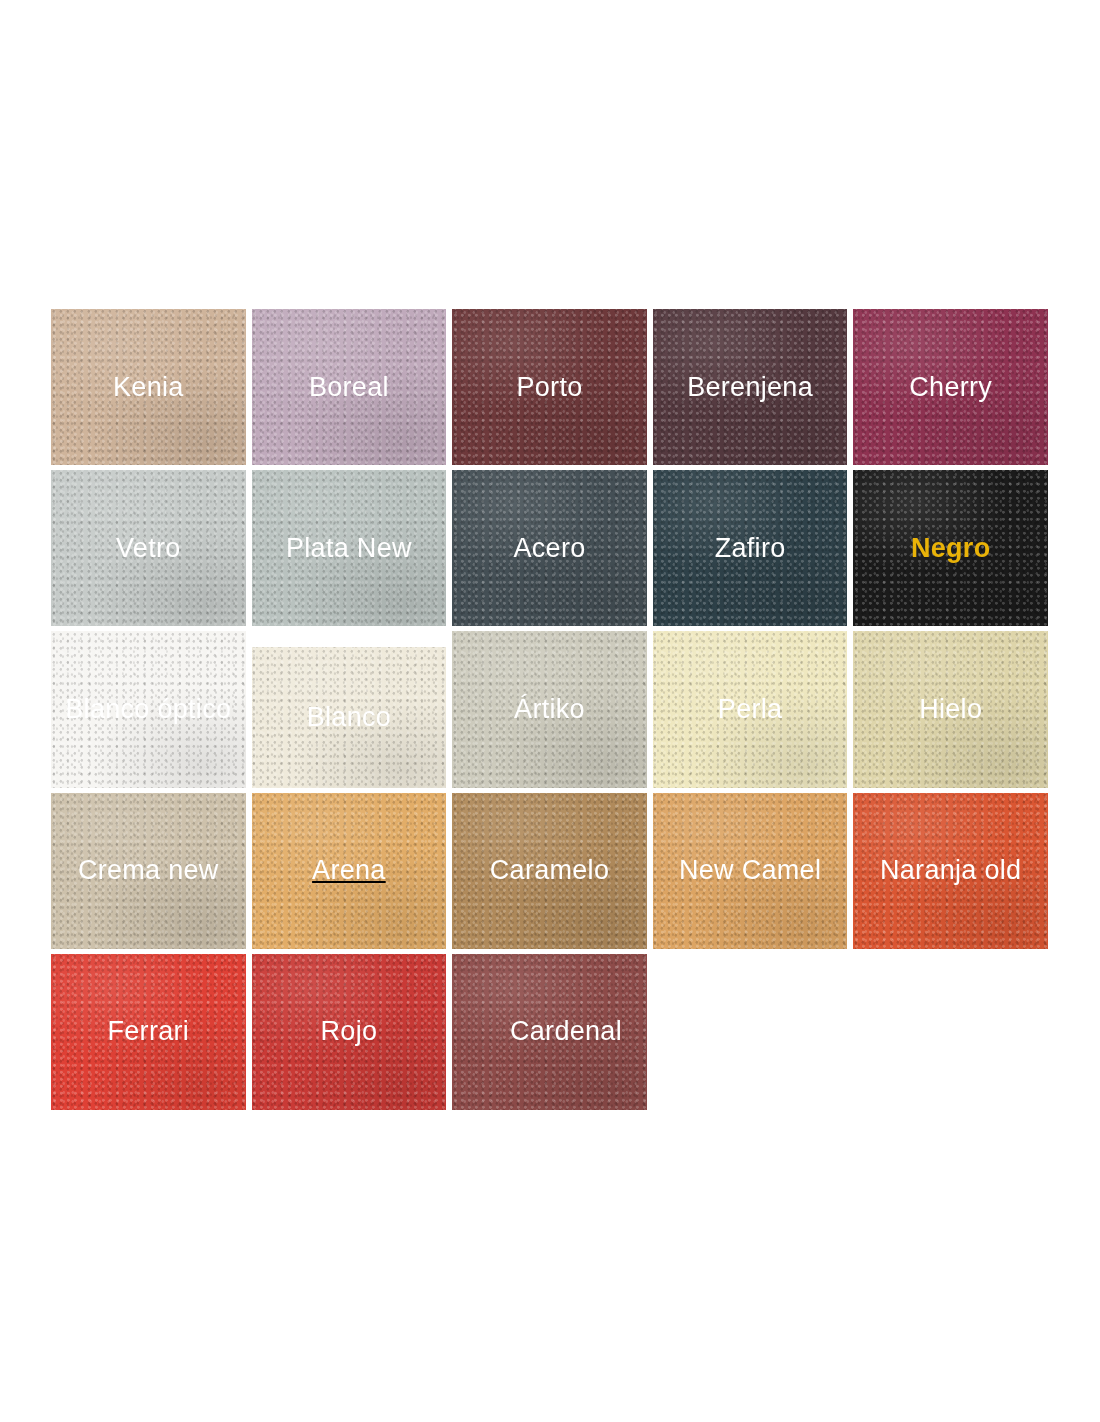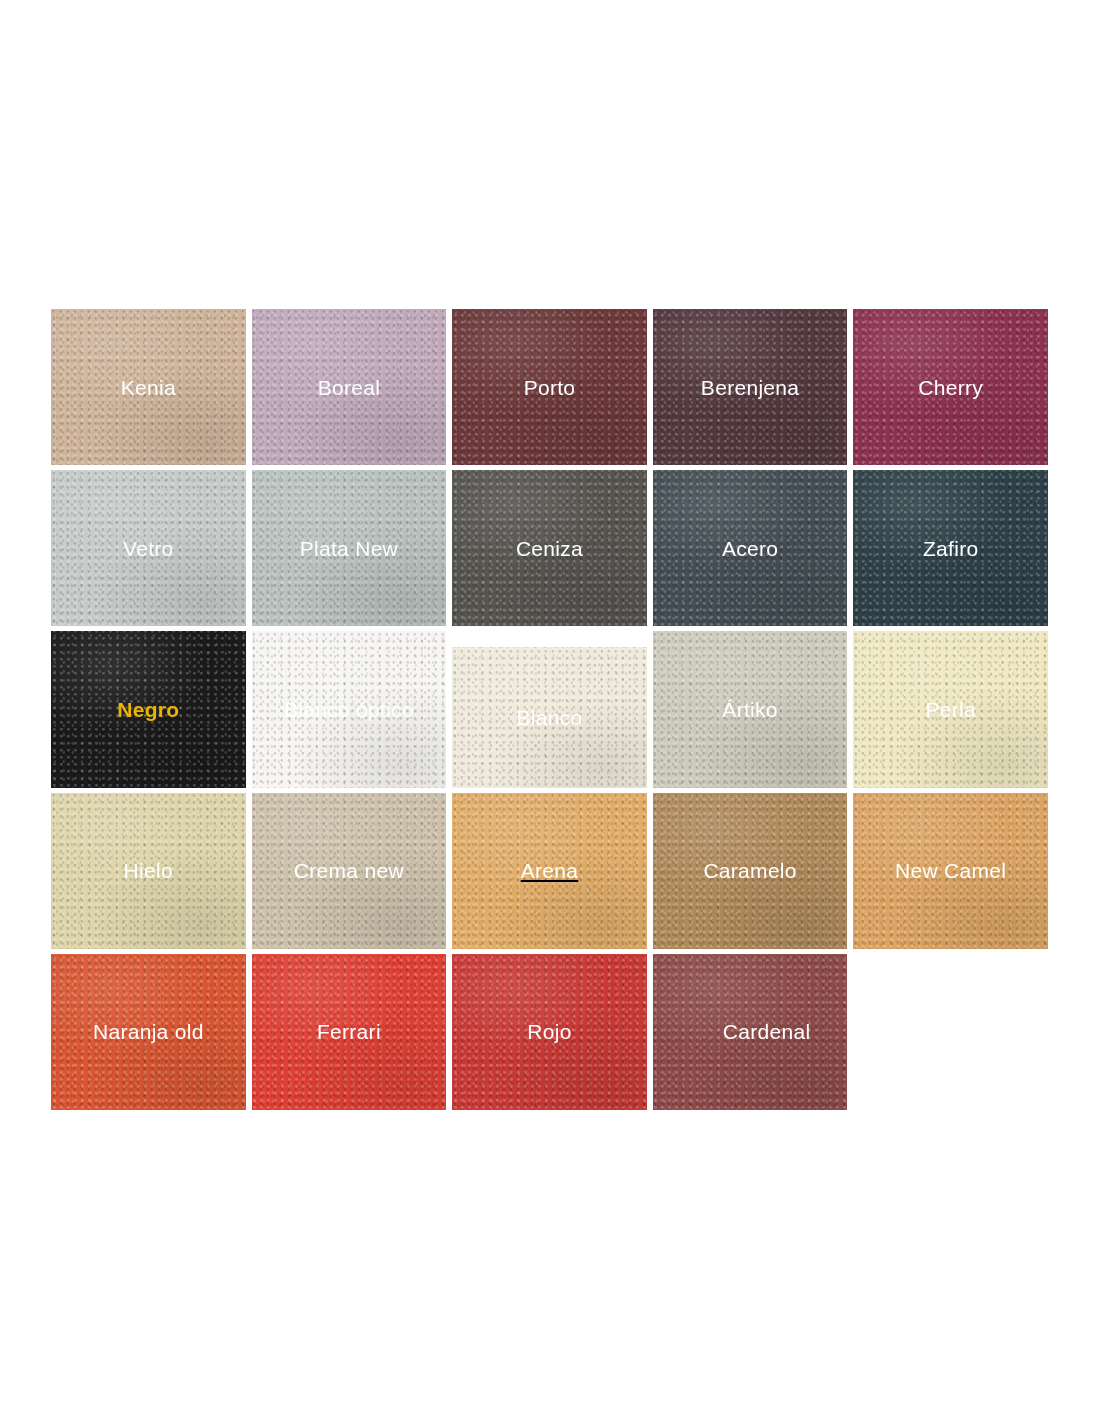--- a/index.html
+++ b/index.html
@@ -65,21 +65,21 @@
     inset: 0;
     background-image:
       radial-gradient(ellipse 70% 60% at 30% 22%, rgba(255,255,255,0.10), rgba(255,255,255,0) 70%),
       radial-gradient(ellipse 80% 70% at 78% 86%, rgba(0,0,0,0.09), rgba(0,0,0,0) 72%);
     pointer-events: none;
   }
   .swatch-label {
     position: relative;
     z-index: 3;
     color: #ffffff;
-    font-size: 21px;
+    font-size: 27px;
     font-weight: 400;
     letter-spacing: 0.3px;
     line-height: 1;
     text-align: center;
     white-space: nowrap;
   }
 </style>
 </head>
 <body>
 
@@ -101,23 +101,20 @@
     </div>
     <div class="swatch" style="background-color: rgb(142, 50, 81);">
       <span class="swatch-label" style="color: rgb(255, 255, 255);">Cherry</span>
     </div>
 
     <div class="swatch" style="background-color: rgb(198, 203, 201);">
       <span class="swatch-label" style="color: rgb(255, 255, 255);">Vetro</span>
     </div>
     <div class="swatch" style="background-color: rgb(185, 194, 191);">
       <span class="swatch-label" style="color: rgb(255, 255, 255);">Plata New</span>
-    </div>
-    <div class="swatch" style="background-color: rgb(87, 85, 80);">
-      <span class="swatch-label" style="color: rgb(255, 255, 255);">Ceniza</span>
     </div>
     <div class="swatch" style="background-color: rgb(68, 79, 85);">
       <span class="swatch-label" style="color: rgb(255, 255, 255);">Acero</span>
     </div>
 
     <div class="swatch" style="background-color: rgb(46, 65, 73);">
       <span class="swatch-label" style="color: rgb(255, 255, 255);">Zafiro</span>
     </div>
     <div class="swatch" style="background-color: rgb(27, 27, 27);">
       <span class="swatch-label" style="color: #eab308; font-weight: bold;">Negro</span>

